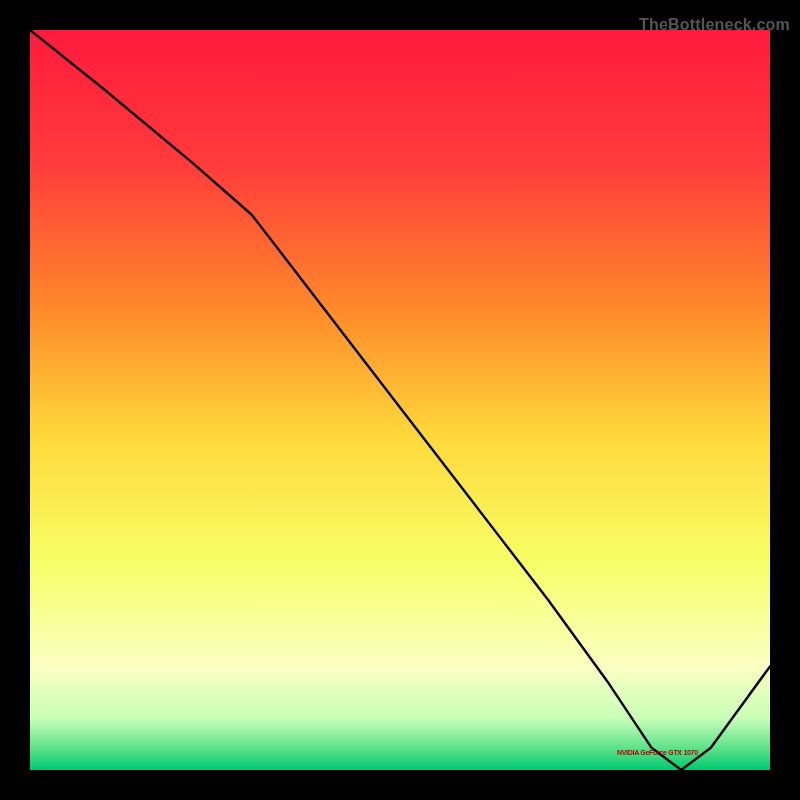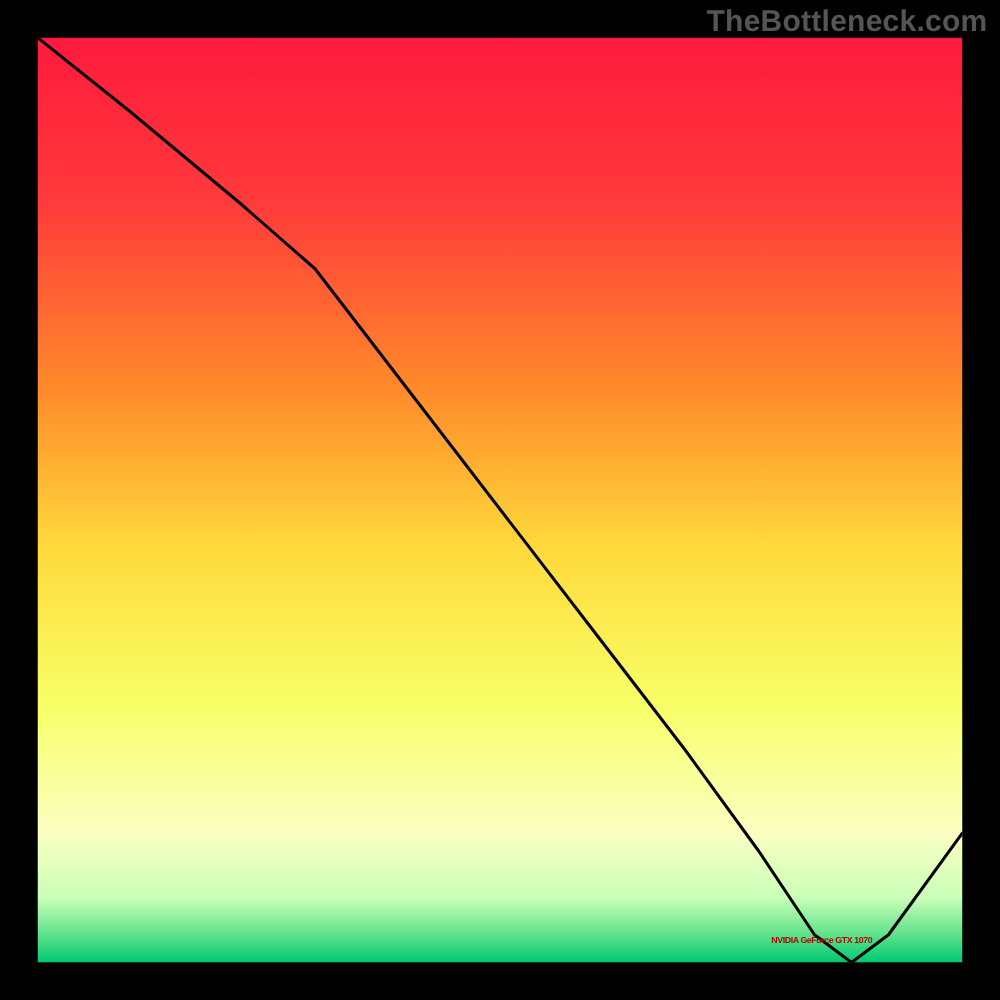--- a/index.html
+++ b/index.html
@@ -12,24 +12,24 @@
     overflow: hidden;
   }
   .canvas {
     position: relative;
     width: 800px;
     height: 800px;
     background: #000;
   }
   .watermark {
     position: absolute;
-    top: 4px;
+    top: 16px;
     right: 10px;
     color: #555;
-    font-size: 24px;
+    font-size: 16px;
     font-weight: 600;
     letter-spacing: 0.2px;
     user-select: none;
   }
   .plot-frame {
     position: absolute;
     left: 30px;
     top: 30px;
     width: 740px;
     height: 740px;

